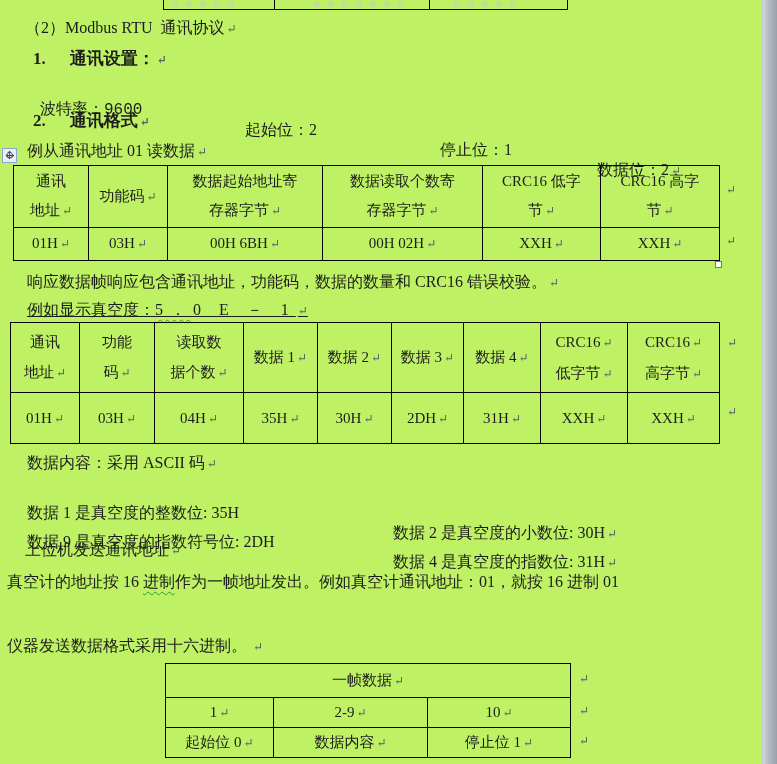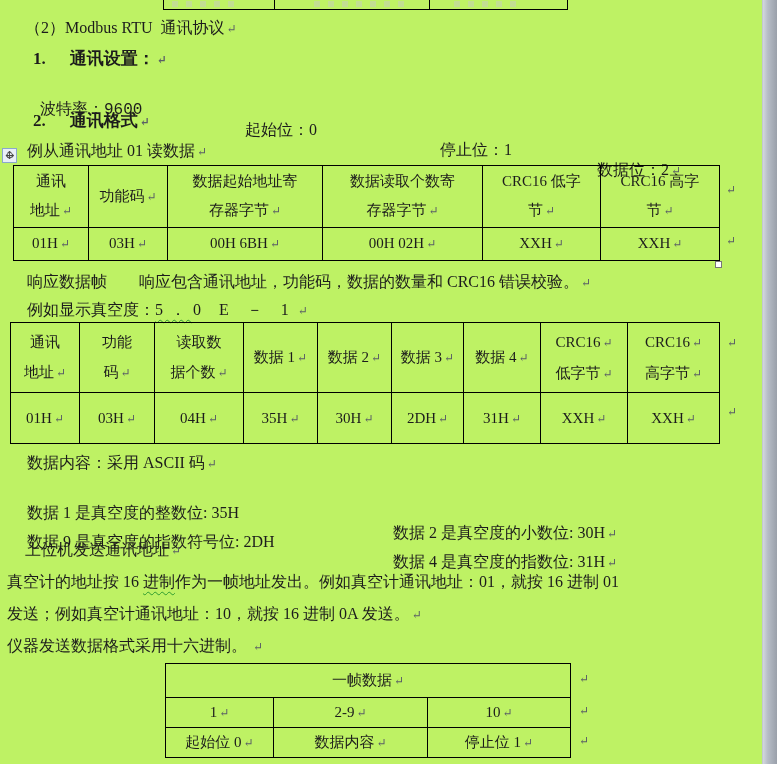--- a/index.html
+++ b/index.html
@@ -68,21 +68,21 @@
   </div>
 
   <div class="edgestrip"></div>
 
   <div class="txt" style="top:18px;left:25px;"><span>（2）Modbus RTU  通讯协议</span><span class="pm">↵</span></div>
 
   <div class="txt bold" style="top:49px;left:33px;"><span>1.</span><span style="margin-left:24px;">通讯设置：</span><span class="pm">↵</span></div>
 
   <div class="txt" style="top:80px;left:40px;width:700px;">
     <span style="position:absolute;left:0;font-family:Liberation Mono, monospace;">波特率：9600</span>
-    <span style="position:absolute;left:205px;">起始位：0</span>
+    <span style="position:absolute;left:205px;">起始位：2</span>
     <span style="position:absolute;left:400px;">停止位：1</span>
     <span style="position:absolute;left:557px;"><span>数据位：2</span><span class="pm">↵</span></span>
   </div>
 
   <div class="txt bold" style="top:111px;left:33px;"><span>2.</span><span style="margin-left:24px;">通讯格式</span><span class="pm">↵</span></div>
 
   <div class="txt" style="top:141px;left:27px;"><span>例从通讯地址 01 读数据</span><span class="pm">↵</span></div>
 
   <div class="movehandle">
       <span>↔</span>
@@ -114,23 +114,23 @@
       <td><span>00H 02H</span><span class="pm">↵</span></td>
       <td><span>XXH</span><span class="pm">↵</span></td>
       <td><span>XXH</span><span class="pm">↵</span></td>
     </tr>
   </tbody>
     </table>
   <span class="pm endpm" style="top:183px;left:724px;">↵</span>
   <span class="pm endpm" style="top:234px;left:724px;">↵</span>
   <div class="resizehandle"></div>
 
-  <div class="txt" style="top:272px;left:27px;"><span>响应数据帧</span><span style="margin-left:32px;">响应包含通讯地址，功能码，数据的数量和 CRC16 错误校验。</span><span class="pm">↵</span></div>
-
-  <div class="txt" style="top:300px;left:27px;"><span>例如显示真空度：</span><span class="spaced"><span class="wavy">5．</span><span>0 E － 1</span></span><span class="pm">↵</span></div>
+  <div class="txt" style="top:272px;left:27px;"><span>响应数据帧</span><span style="">响应包含通讯地址，功能码，数据的数量和 CRC16 错误校验。</span><span class="pm">↵</span></div>
+
+  <div class="txt" style="top:300px;left:27px;text-decoration:underline;"><span>例如显示真空度：</span><span class="spaced"><span class="wavy">5．</span><span>0 E － 1</span></span><span class="pm">↵</span></div>
 
   <table class="t2">
     <colgroup>
         <col style="width:69px">
         <col style="width:75px">
         <col style="width:89px">
         <col style="width:74px">
         <col style="width:74px">
         <col style="width:72px">
         <col style="width:77px">
@@ -172,21 +172,20 @@
     <span style="position:absolute;left:366px;"><span>数据 2 是真空度的小数位: 30H</span><span class="pm">↵</span></span>
   </div>
   <div class="txt" style="top:512px;left:27px;width:720px;">
     <span style="position:absolute;left:0;">数据 9 是真空度的指数符号位: 2DH</span>
     <span style="position:absolute;left:366px;"><span>数据 4 是真空度的指数位: 31H</span><span class="pm">↵</span></span>
   </div>
 
   <div class="txt" style="top:540px;left:25px;"><span>上位机发送通讯地址</span><span class="pm">↵</span></div>
 
   <div class="txt" style="top:572px;left:7px;"><span>真空计的地址按 16 </span><span class="wavy">进制</span><span>作为一帧地址发出。例如真空计通讯地址：01，就按 16 进制 01</span></div>
-  <div class="txt" style="top:604px;left:7px;"><span>发送；例如真空计通讯地址：10，就按 16 进制 0A 发送。</span><span class="pm">↵</span></div>
 
   <div class="txt" style="top:636px;left:7px;"><span>仪器发送数据格式采用十六进制。</span><span class="pm" style="margin-left:6px;">↵</span></div>
 
   <table class="t3">
     <colgroup>
         <col style="width:108px">
         <col style="width:154px">
         <col style="width:143px">
       </colgroup>
     <tbody>

